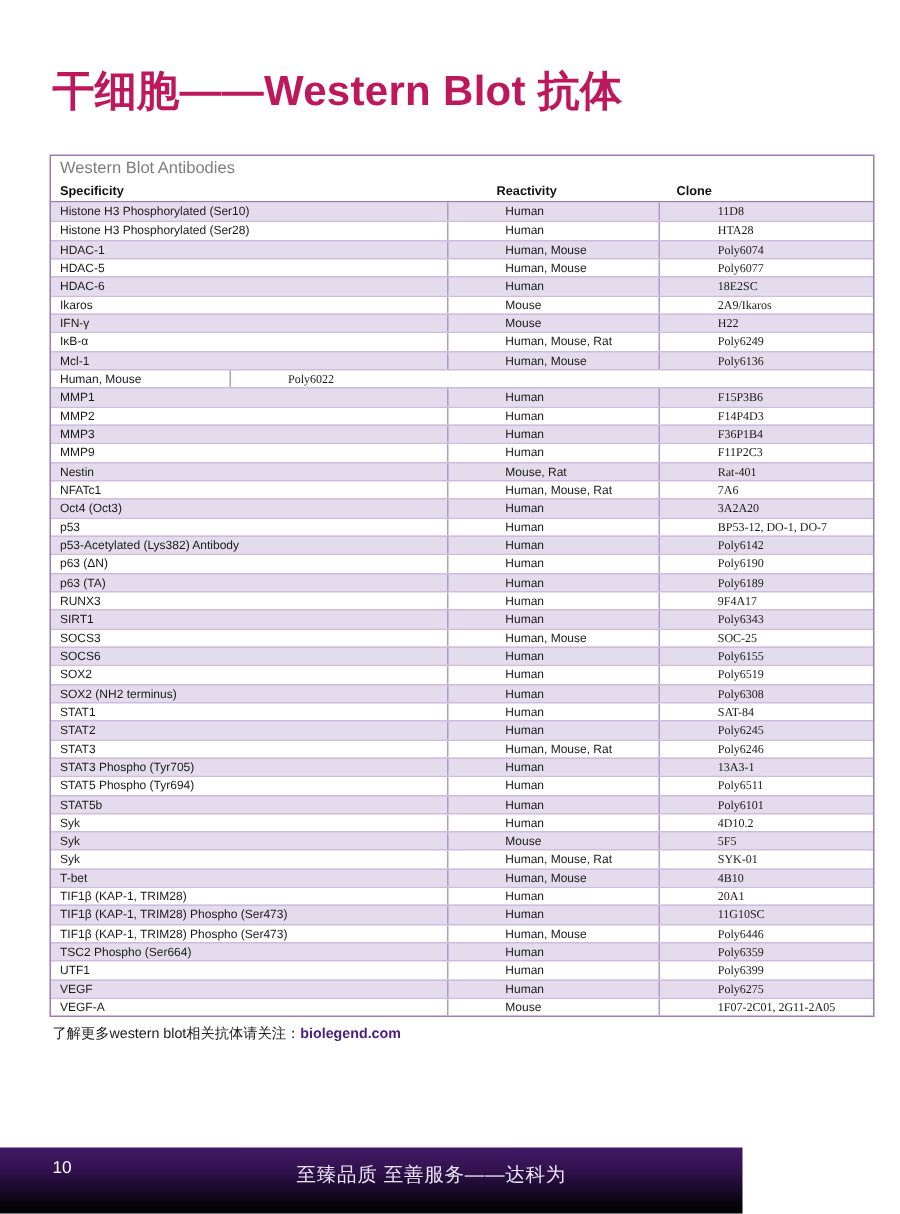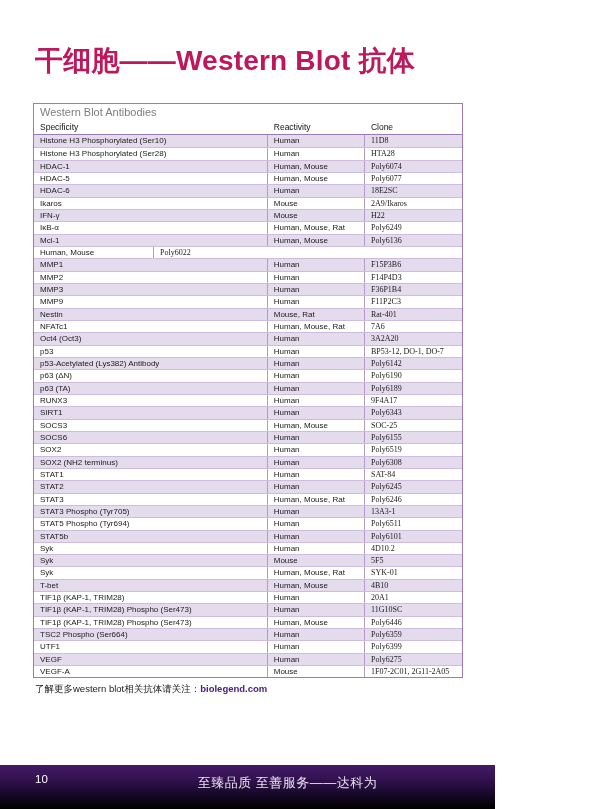--- a/index.html
+++ b/index.html
@@ -6,32 +6,32 @@
   body {
     width:600px; height:809px; background:#ffffff; position:relative; overflow:hidden;
     font-family:"Liberation Sans", sans-serif; -webkit-font-smoothing:antialiased;
   }
   .page-title {
     position:absolute; left:35px; top:42px; margin:0;
     font-size:28px; font-weight:600; color:#be185d; letter-spacing:0.2px;
   }
   
   .table-wrap {
-    position:absolute; left:33px; top:103px; width:430px;
+    position:absolute; left:33px; top:103px; width:550px;
     border:1px solid #9c7ab3; box-sizing:border-box; background:#fff;
   }
   .table-title {
     color:#7d7d80; font-size:11px; line-height:15px; padding:1px 0 0 6px; height:15px;
   }
   .thead { display:flex; height:15px; border-bottom:1px solid #9c7ab3; box-sizing:border-box; }
-  .th { font-weight:normal; font-size:8.5px; line-height:14px; padding-left:6px; box-sizing:border-box; color:#111; }
+  .th { font-weight:bold; font-size:8.5px; line-height:14px; padding-left:6px; box-sizing:border-box; color:#111; }
   .col-spec  { width:291px; }
   .col-react { width:120px; }
   .col-clone { width:120px; }
-  .tbody .tr { display:flex; height:12.34px; box-sizing:border-box; }
+  .tbody .tr { display:flex; height:12.34px; box-sizing:border-box;gap:32px; }
   .tbody .tr + .tr { border-top:1px solid #cdbcdc; }
   .tbody .tr.shaded { background:#e4dbec; }
   .td {
     font-size:8px; line-height:11.5px; padding-left:6px; box-sizing:border-box;
     color:#1a1a1a; white-space:nowrap; overflow:hidden;
   }
   .td.c0 { width:291px; border-right:1px solid #b19bc7; }
   .td.c1 { width:120px; border-right:1px solid #b19bc7; }
   .td.c2 { width:120px;font-family:Liberation Serif, serif; }
   

